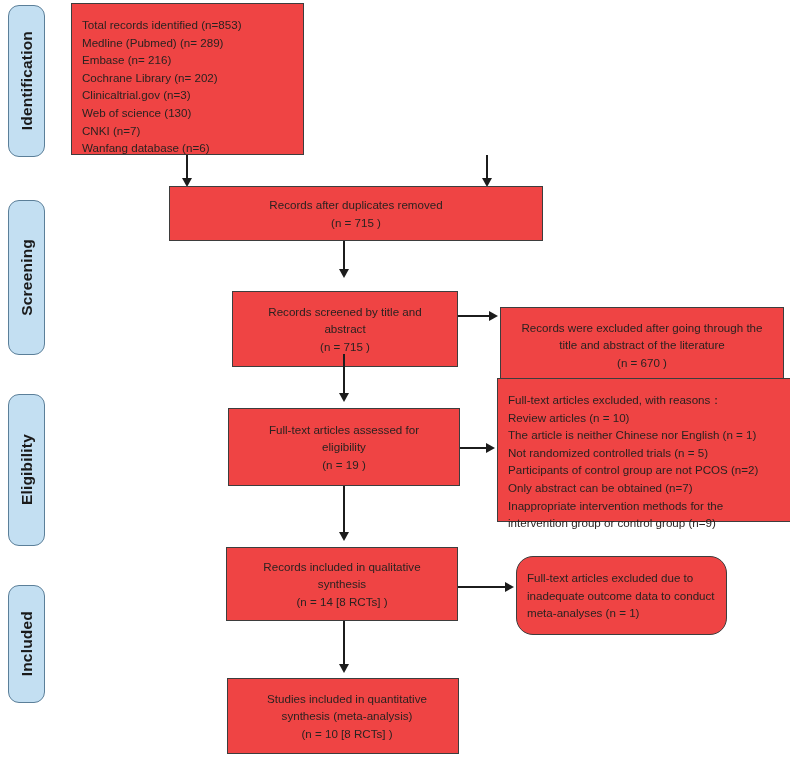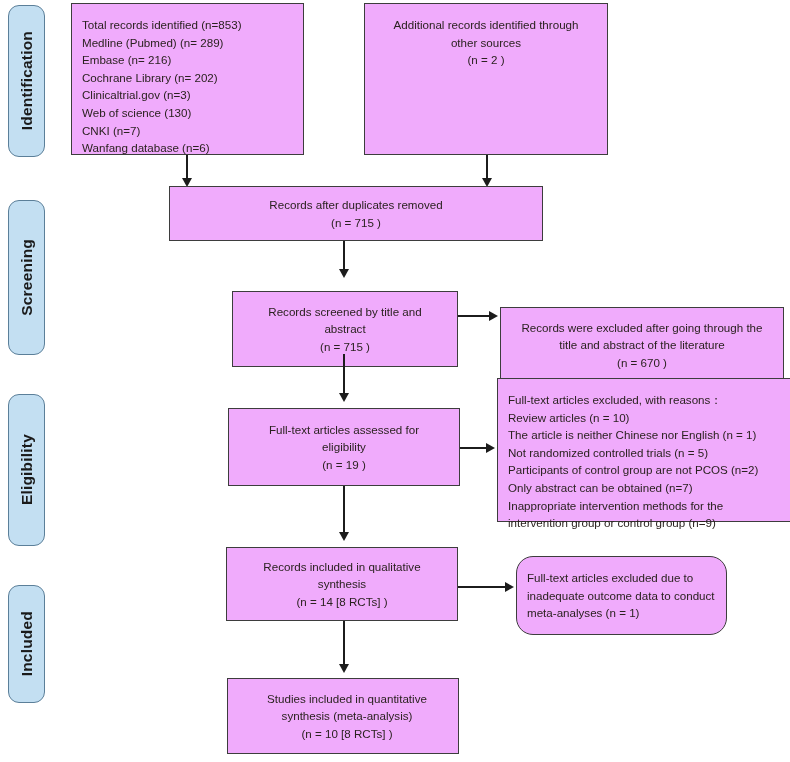--- a/index.html
+++ b/index.html
@@ -33,21 +33,21 @@
     font-size: 15.5px;
     font-weight: bold;
     color: #1a1a1a;
     letter-spacing: 0.2px;
     white-space: nowrap;
   }
 
   
   .flow-box {
     position: absolute;
-    background: #f0abfc;
+    background: #ef4444;
     border: 1.4px solid #3d3d3d;
     box-sizing: border-box;
     display: flex;
     align-items: center;
   }
   .flow-box .box-text {
     width: 100%;
     font-size: 11.6px;
     line-height: 1.52;
     color: #2b2220;
@@ -110,25 +110,20 @@
     <div class="box-text">Total records identified (n=853)
  Medline (Pubmed) (n= 289)
 Embase (n= 216)
 Cochrane Library (n= 202)
 Clinicaltrial.gov (n=3)
 Web of science (130)
 CNKI (n=7)
 Wanfang database (n=6)</div>
   </div>
 
-  <div class="flow-box align-center valign-top" style="left:364px; top:3px; width:244px; height:152px;">
-    <div class="box-text">Additional records identified through
-other sources
-(n =  2 )</div>
-  </div>
 
   <div class="vline" style="left:186px; top:155px; height:26px;"></div>
   <div class="arrow-down" style="left:182px; top:178px;"></div>
 
   <div class="vline" style="left:486px; top:155px; height:26px;"></div>
   <div class="arrow-down" style="left:482px; top:178px;"></div>
 
   <div class="flow-box align-center" style="left:153px; top:186px; width:374px; height:55px;margin-left:16px;">
     <div class="box-text">Records after duplicates removed
 (n =  715 )</div>

